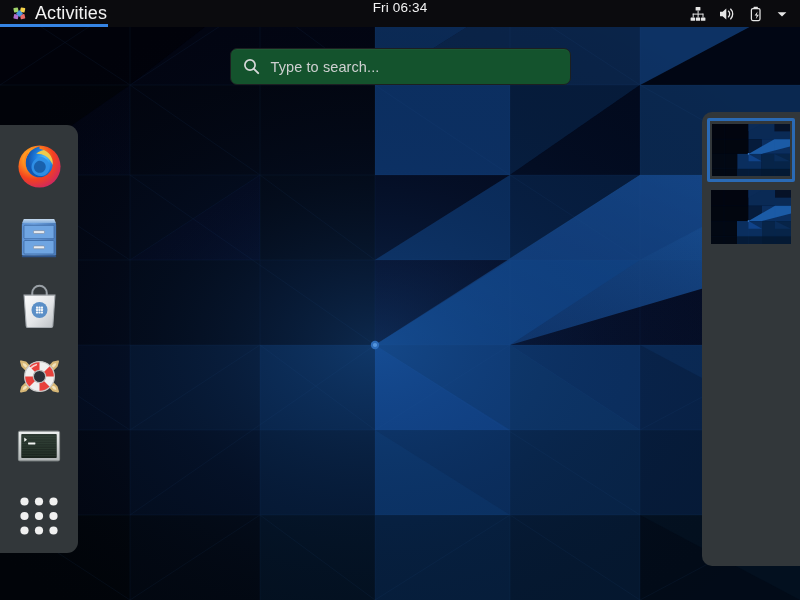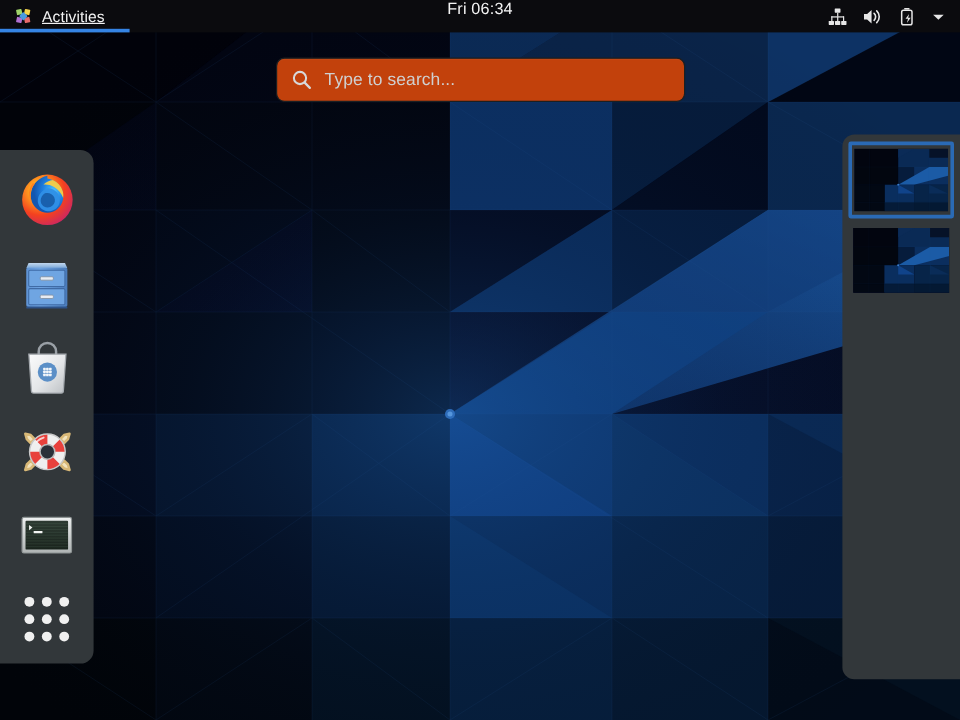--- a/index.html
+++ b/index.html
@@ -31,22 +31,22 @@
     padding:0 13px 0 11px;
     cursor:pointer;
   }
   #activities-underline {
     position:absolute; left:0; top:24px; width:108px; height:3px;
     background:#3584e4;
     z-index:41;
   }
   .gnome-logo { width:17px; height:17px; display:block; }
   #activities-label {
-    color:#f2f2f2; font-size:13px; letter-spacing:.1px;
-    line-height:27px; white-space:nowrap;text-decoration:underline;
+    color:#f2f2f2; font-size:18px; letter-spacing:.1px;
+    line-height:27px; white-space:nowrap;
   }
   #clock {
     position:absolute; left:0; top:0; width:800px; height:27px;
     display:flex; align-items:flex-start; justify-content:center;
     pointer-events:none;
   }
   #clock-label {
     color:#f4f4f4; font-size:13.5px; letter-spacing:.15px;
     pointer-events:auto; cursor:pointer;
   }
@@ -57,21 +57,21 @@
   }
   .status-icon { display:block; }
 
   
   #search-wrap {
     position:absolute; left:0; top:48px; width:800px;
     display:flex; justify-content:center; z-index:30;
   }
   #search-entry {
     width:341px; height:37px;
-    background:#c2410c;
+    background:#14532d;
     border:1px solid #1c1f21;
     border-radius:7px;
     display:flex; align-items:center;
     padding:8px 12px; gap:11px;
     cursor:text;
     box-shadow:inset 0 1px 0 rgba(255,255,255,.035);
   }
   #search-placeholder {
     color:#cfd0d1; font-size:14.5px; letter-spacing:.1px;
   }

